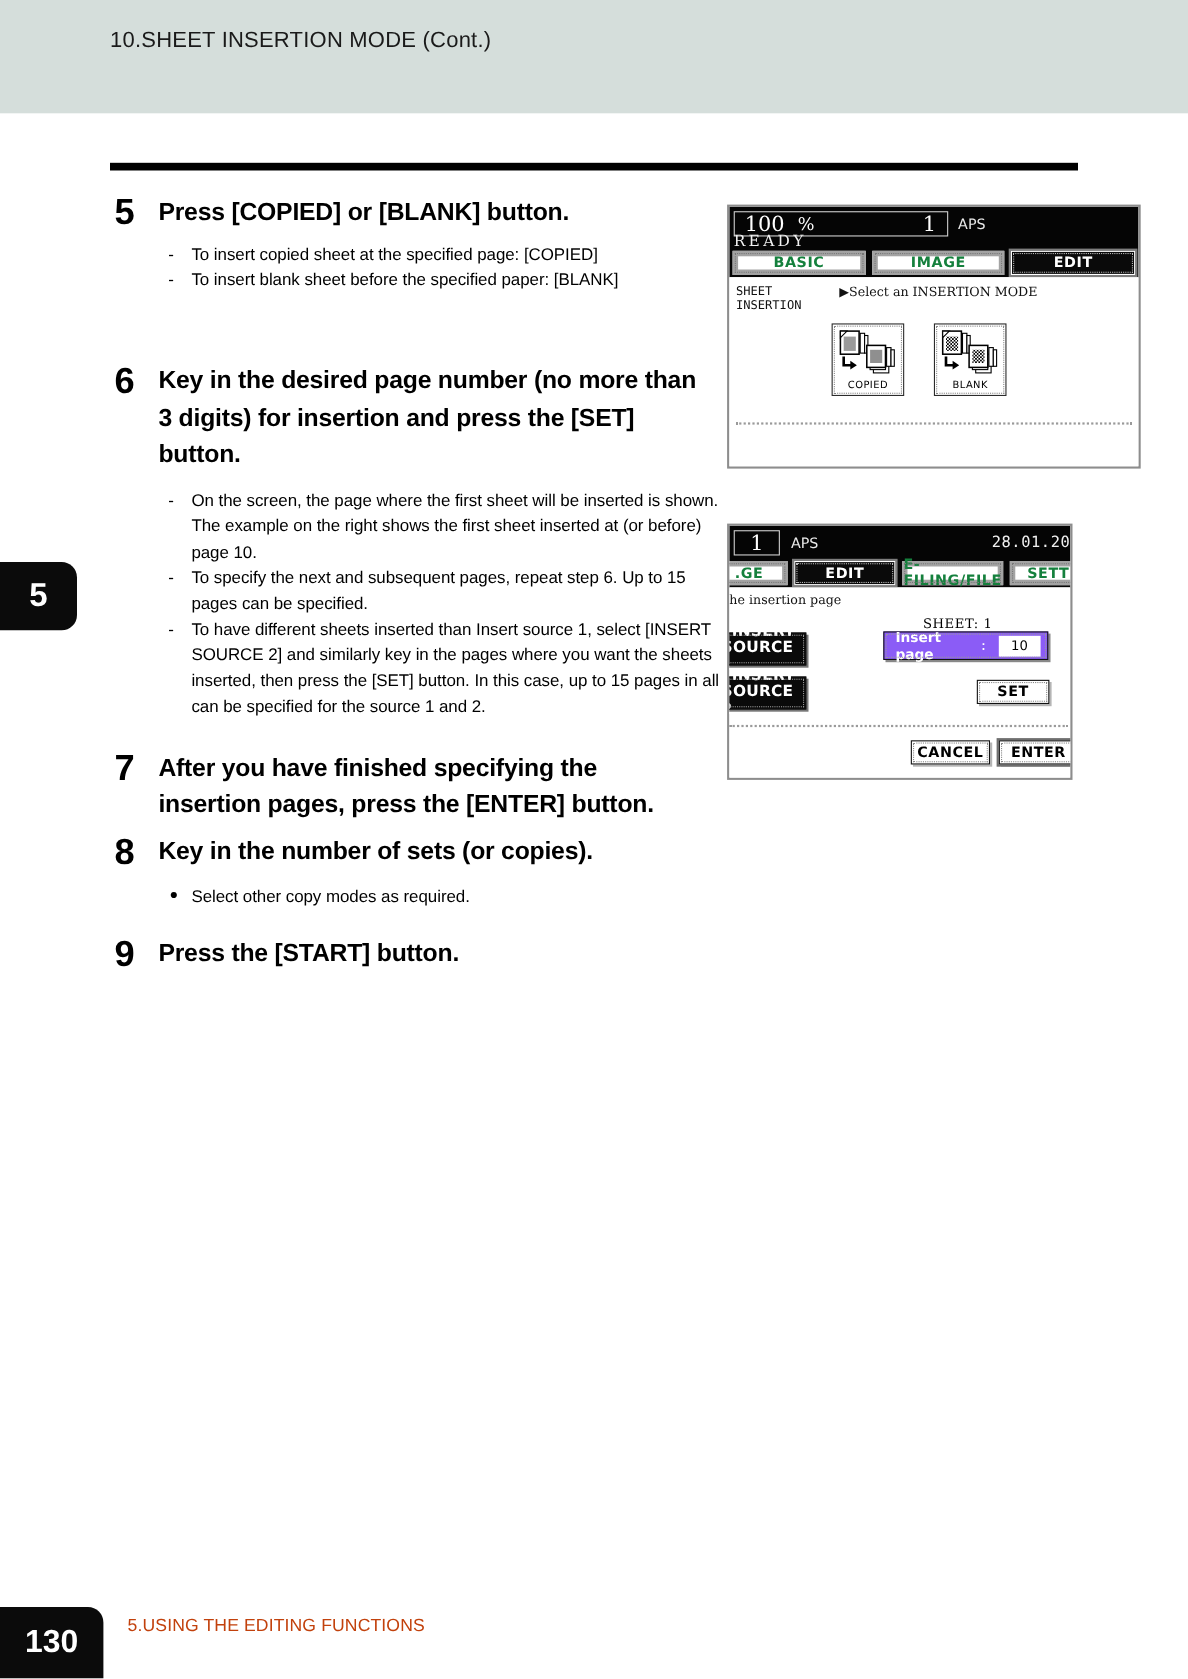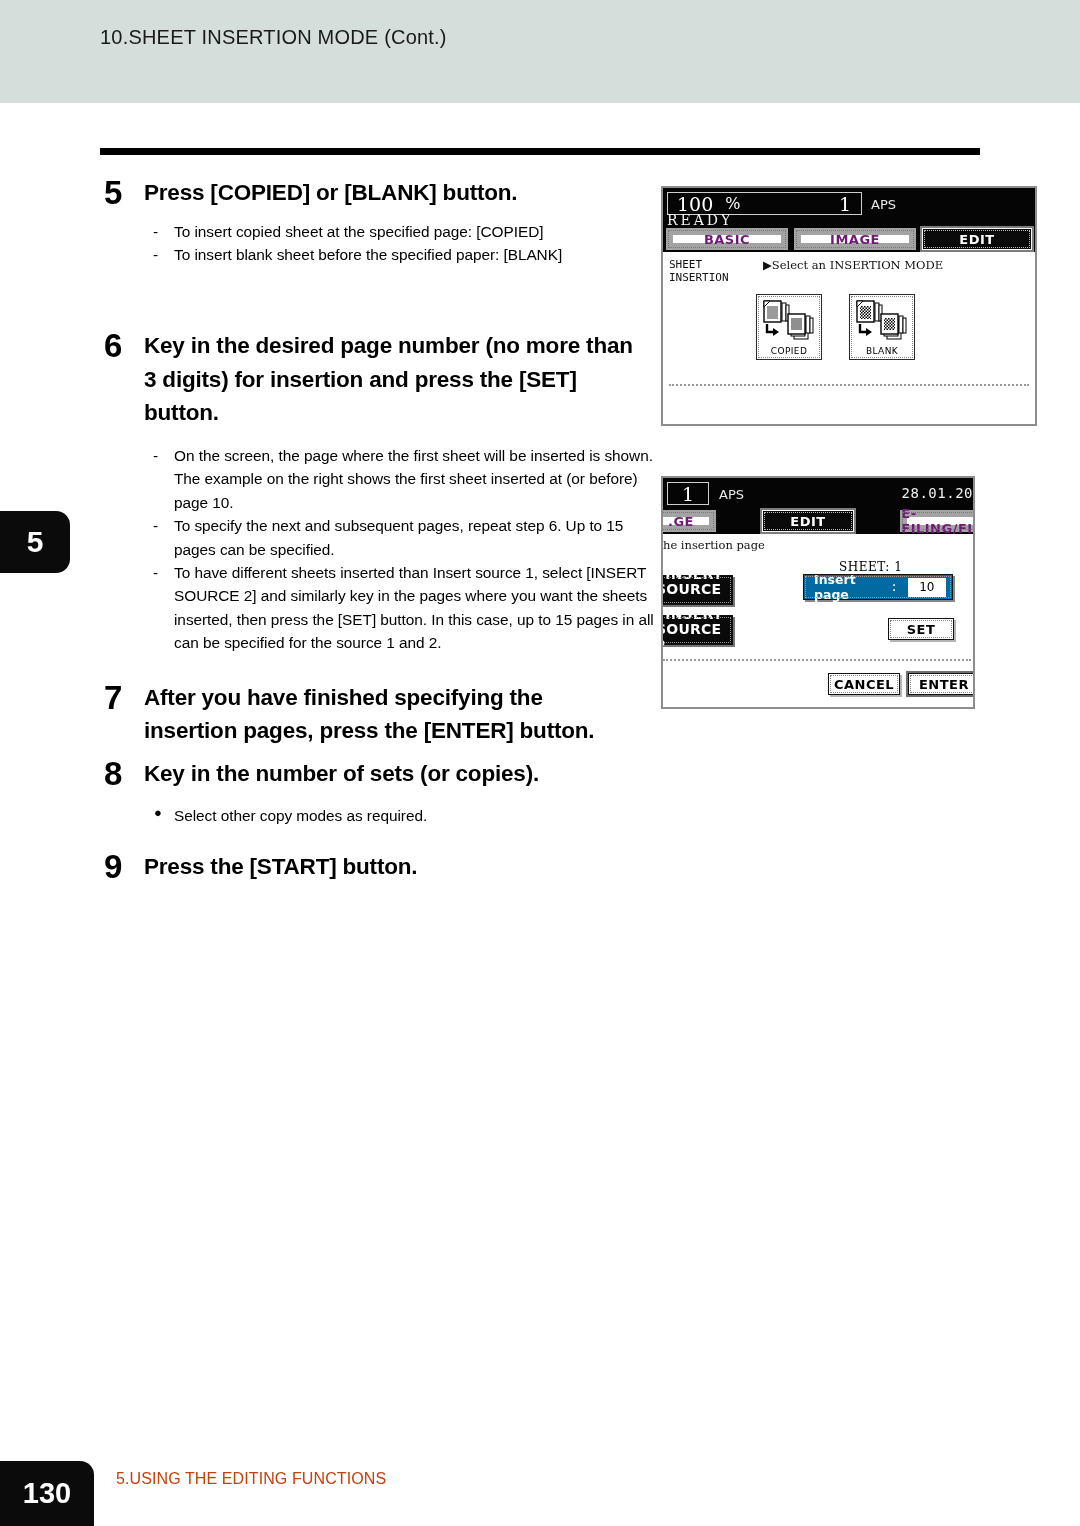--- a/index.html
+++ b/index.html
@@ -111,21 +111,21 @@
   }
   .datestamp{
     position:absolute; right:0px; top:7px; font-size:14px; color:#f0f0f0;
     letter-spacing:0.5px; font-family:"DejaVu Sans Mono", monospace;
   }
 
   
   .tabrow{ position:absolute; left:0; bottom:2px; width:100%; height:22px; display:flex; }
   .tab{
     height:22px; margin:0 3px;
-    border:7px solid #a3a3a3; background:#fff; color:#701a75;
+    border:5px solid #a3a3a3; background:#fff; color:#15803d;
     display:flex; align-items:center; justify-content:center;
     font-size:13px; font-weight:bold; letter-spacing:.5px;
     outline:1px dotted #777; outline-offset:-3px;
     font-family:"DejaVu Sans", sans-serif;
   }
   .tab.sel{
     background:#0a0a0a; color:#fff; border:1px solid #fff;
     outline:1px dotted #bbb;
     box-shadow:0 0 0 2px #7d7d7d;
   }
@@ -167,21 +167,21 @@
     font-family:"DejaVu Sans", sans-serif;
     font-size:14px; font-weight:bold; line-height:1.08; letter-spacing:.2px;
     outline:1px dotted #999; outline-offset:-3px;
   }
   .sheetlbl{
     position:absolute; font-family:"DejaVu Serif", serif; font-size:12px;
     letter-spacing:.5px;
   }
   .insertfield{
     position:absolute; height:26px;
-    background:#0369a1; color:#fff;
+    background:#8b5cf6; color:#fff;
     border:1px solid #111;
     box-shadow:2px 2px 0 #888;
     display:flex; align-items:center;
     outline:1px dotted #999; outline-offset:-3px;
   }
   .insertfield .lbl{
     font-family:"DejaVu Sans", sans-serif; font-size:12.5px; font-weight:bold;
     padding-left:10px;
   }
   .insertfield .colon{ padding-left:12px; font-size:12px; }
@@ -371,21 +371,21 @@
 </div>
 
 <div class="lcd" id="lcd2">
   <div class="lcd-black">
     <div class="statbox">
       <span class="cnt">1</span>
     </div>
     <div class="aps">APS</div>
     <div class="datestamp">28.01.20</div>
 
-    <div class="tabrow" style="left:-20px; width:360px;gap:40px;">
+    <div class="tabrow" style="left:-20px; width:360px;">
       <div class="tab" style="width:70px;">.GE</div>
       <div class="tab sel" style="width:92px;">EDIT</div>
       <div class="tab" style="width:92px;">E-FILING/FILE</div>
       <div class="tab" style="width:70px;">SETT</div>
     </div>
   </div>
 
   <div class="lcd-body">
     <div class="mono-lbl" style="left: 0px; top: 5px; font-family: &quot;DejaVu Serif&quot;, serif; font-size: 11.5px; white-space: pre;">he insertion page</div>
 

